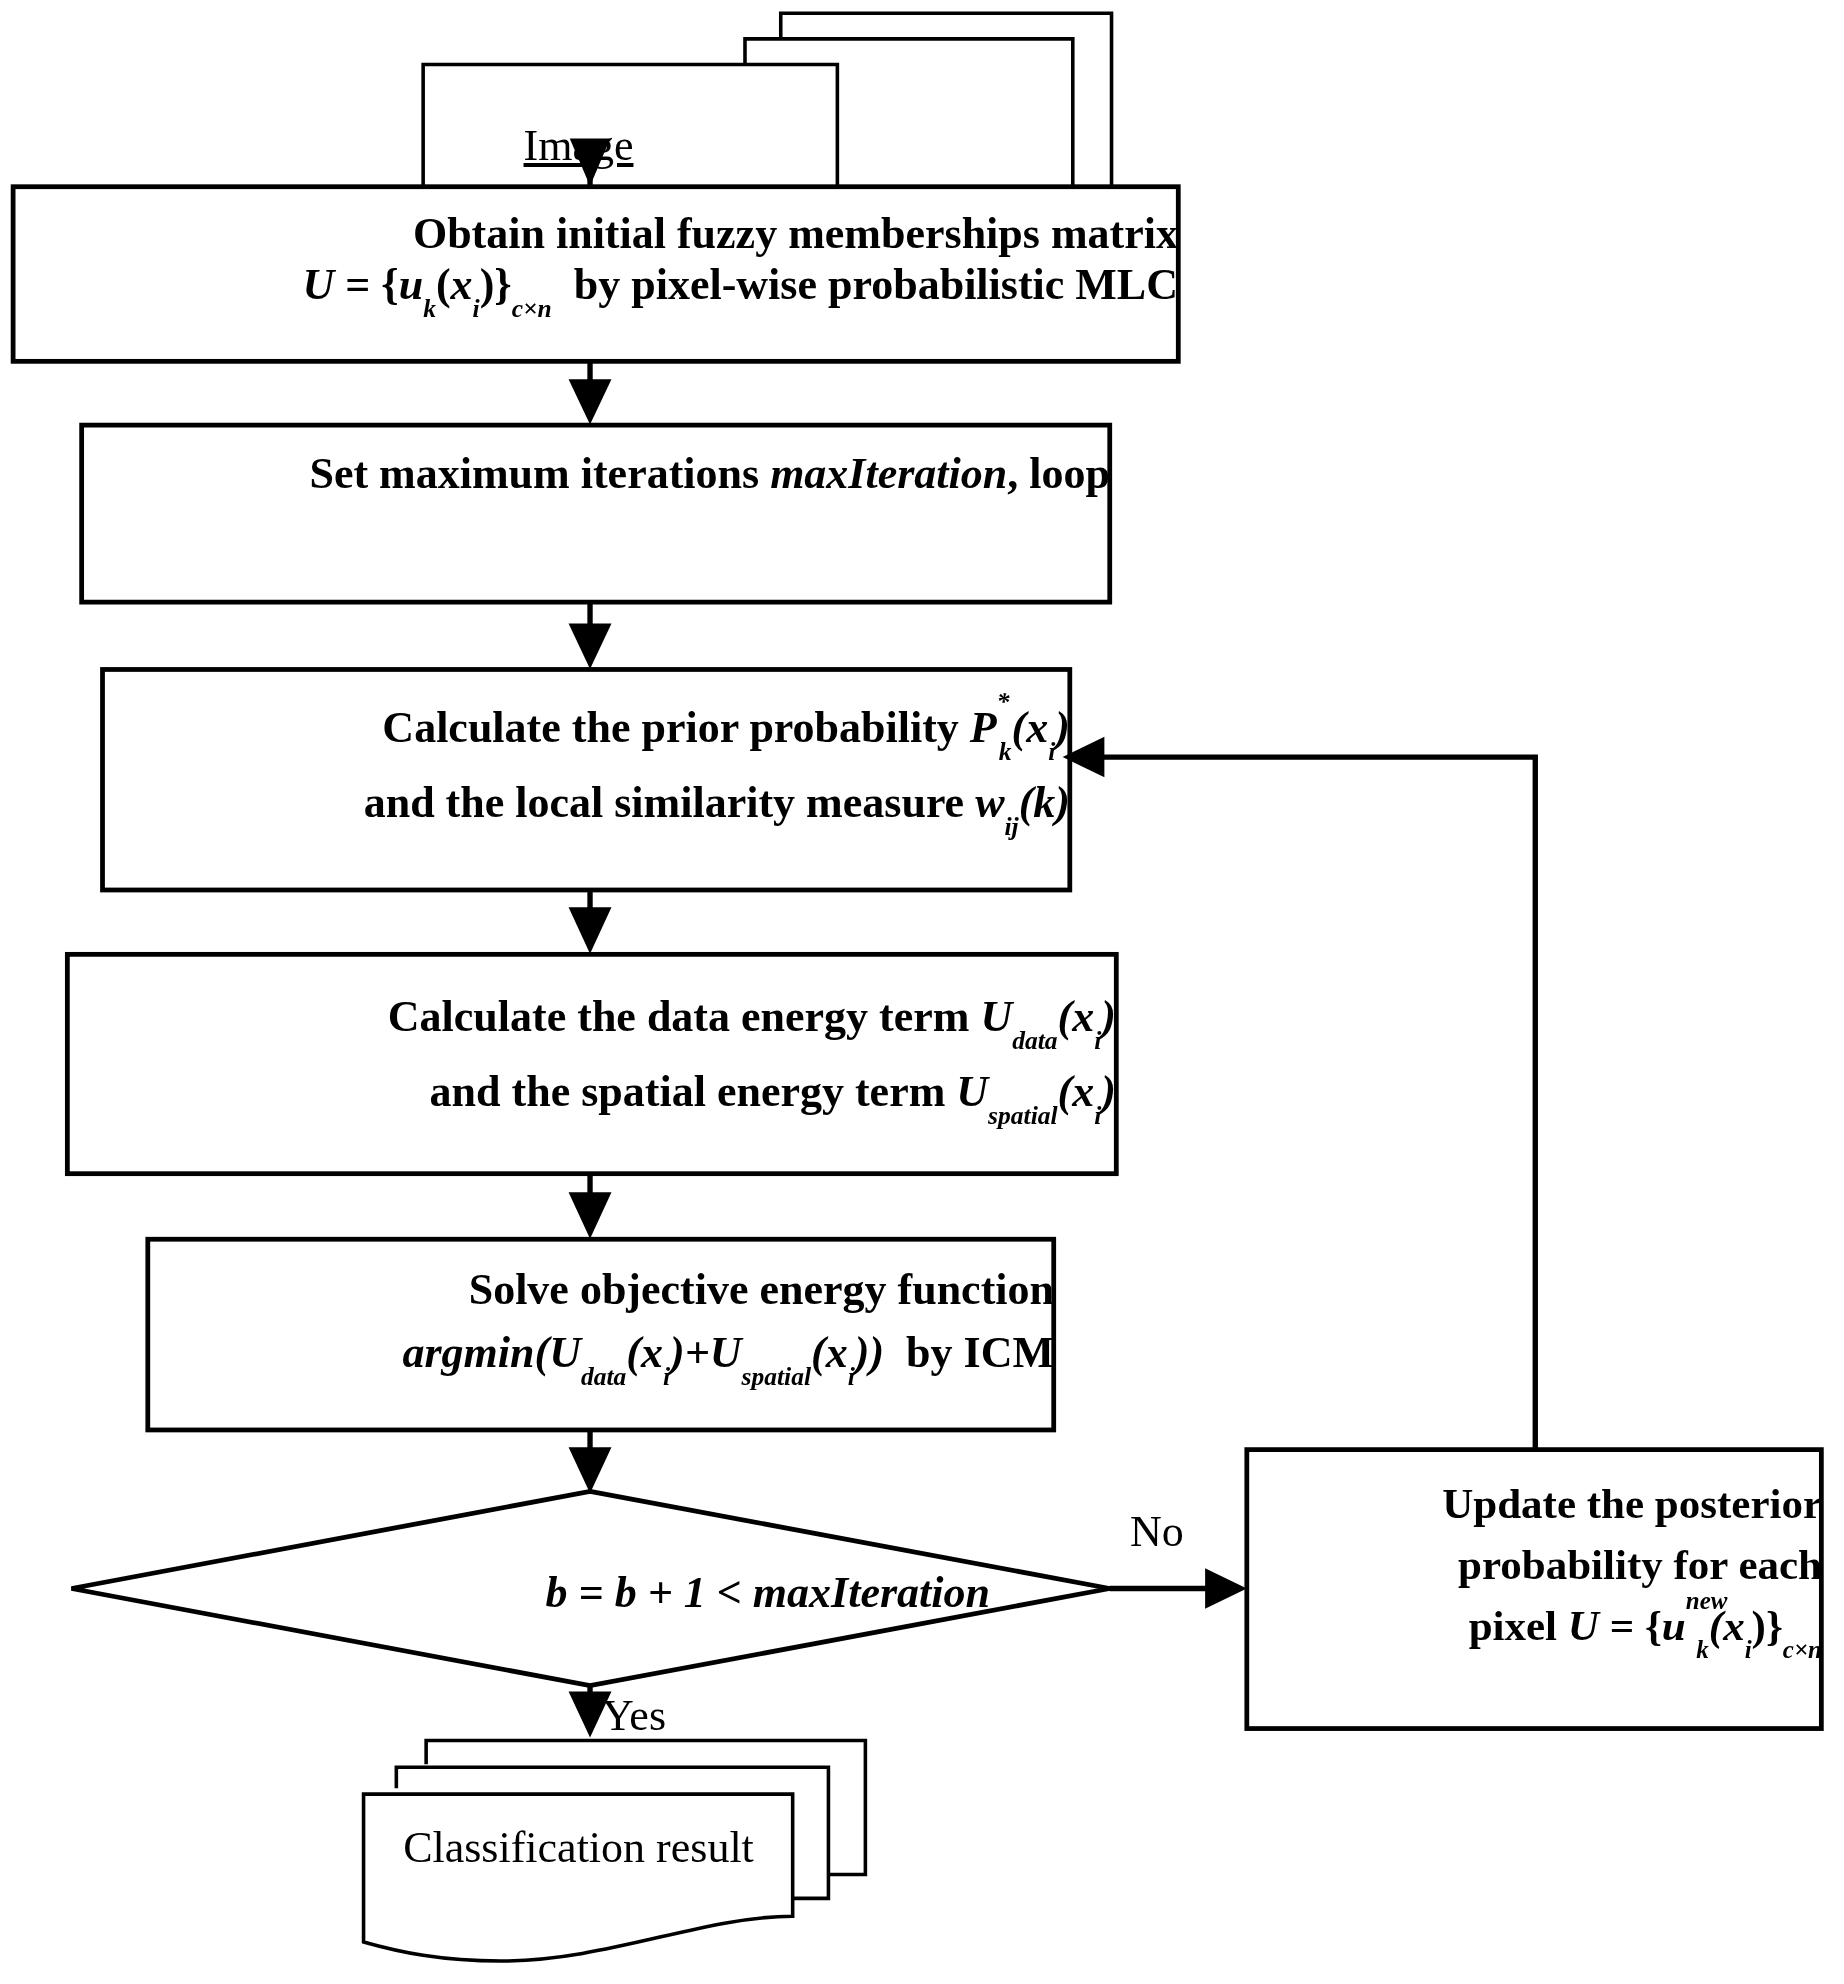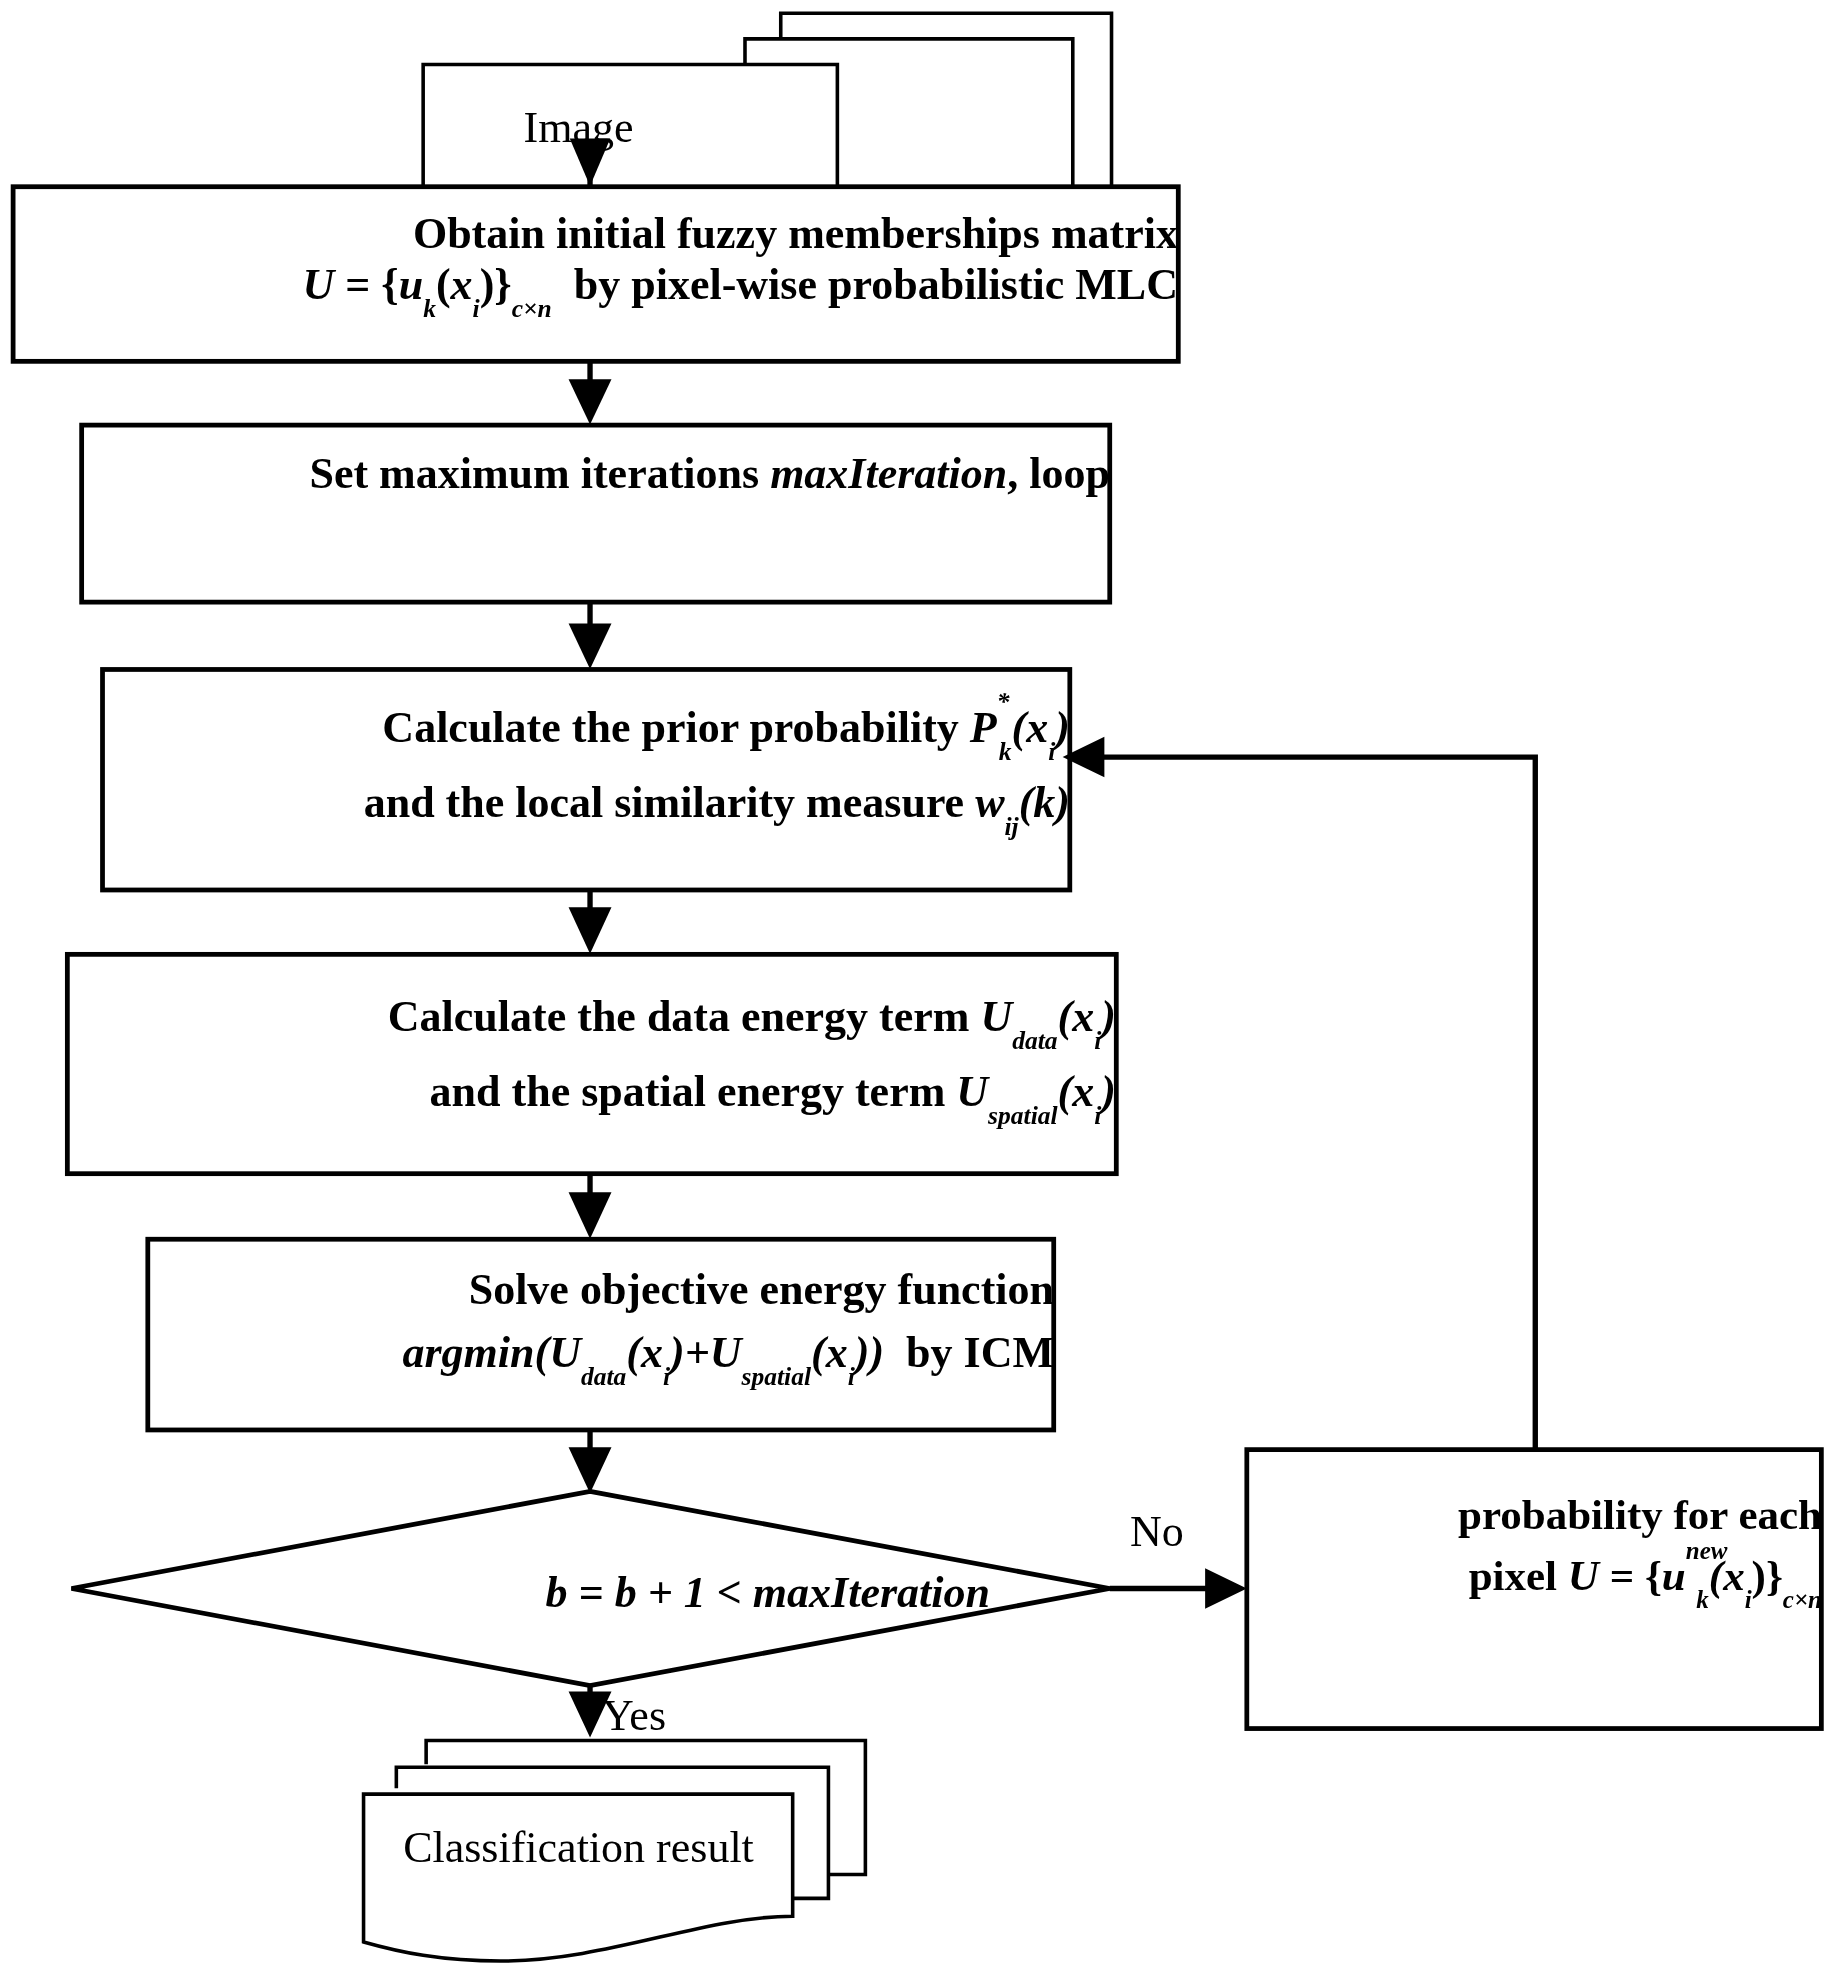--- a/index.html
+++ b/index.html
@@ -167,21 +167,21 @@
 
       <path class="shape-stroke-thin" d="M 665 3000 L 665 2965 L 1390 2965 L 1390 3185 L 1330 3185"></path>
 
       <path class="shape-stroke-thin" d="M 610 3010 L 1330 3010 L 1330 3215
                C 1180 3215 1020 3290 840 3290
                C 740 3290 670 3275 610 3258 Z"></path>
     </g>
 
   </svg>
 
-  <div class="txt doc-text" style="left:364px; top:104px; width:429px;">
+  <div class="txt doc-text" style="left:364px; top:122px; width:429px;text-decoration:underline;">
     <span>Image</span>
   </div>
 
   <div class="txt node-text" style="left:13px; top:206px; width:1165px;">
     <span class="ln">Obtain initial fuzzy memberships matrix</span>
     <span class="ln">
       <span class="math">U</span><span> = {</span><span class="math">u</span><sub>k</sub><span>(</span><span class="math">x</span><sub>i</sub><span>)}</span><sub>c×n</sub><span style="font-style:normal">&nbsp;&nbsp;</span><span>by pixel-wise probabilistic MLC</span>
     </span>
   </div>
 
@@ -216,20 +216,21 @@
     </span>
   </div>
 
   <div class="txt node-text" style="left:191px; top:1565px; width:799px;">
     <span class="ln">
       <span class="math">b</span><span class="math"> = </span><span class="math">b</span><span class="math"> + 1 &lt; </span><span class="it">maxIteration</span>
     </span>
   </div>
 
   <div class="txt node-text" style="left:1247px; top:1477px; width:575px; font-size:43px;">
+    <span class="ln">Update the posterior</span>
     <span class="ln" style="margin-top:15px">probability for each</span>
     <span class="ln" style="margin-top:14.3px">
       <span>pixel  </span><span class="math">U</span><span> = {</span><span class="math">u</span><sup>new</sup><sub style="margin-left:-31px">k</sub><span class="math">(x</span><sub>i</sub><span>)}</span><sub>c×n</sub>
     </span>
   </div>
 
   <div class="txt label-text" style="left:1130px; top:1508px;">No</div>
 
   <div class="txt label-text" style="left:602px; top:1692px;">Yes</div>
 

